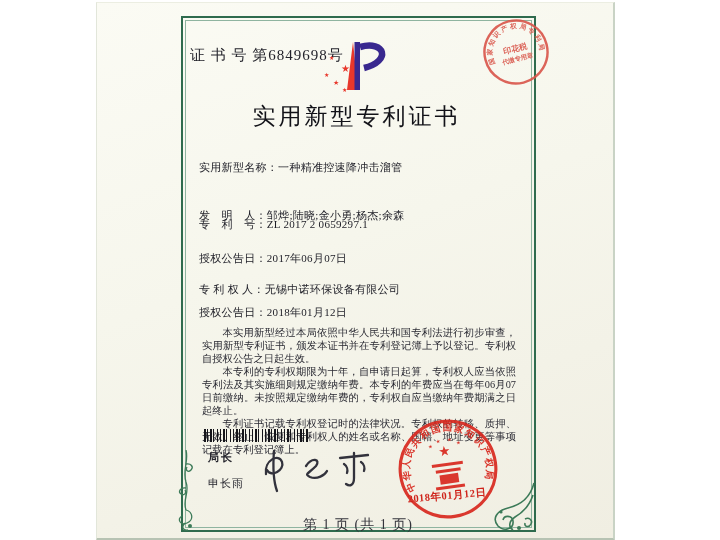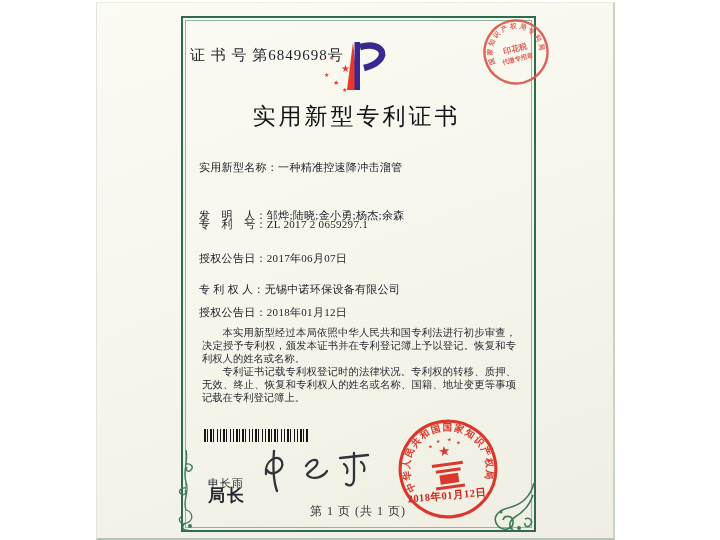--- a/index.html
+++ b/index.html
@@ -17,28 +17,28 @@
   .cert-number{left:190px;top:46px;font-size:15px;color:#23232b;letter-spacing:1px;white-space:nowrap;}
   .title{left:181px;top:101px;width:351px;text-align:center;font-size:23px;font-weight:normal;
          letter-spacing:3px;color:#121218;}
   .field{left:199px;width:330px;font-size:11px;color:#1d1d26;white-space:nowrap;letter-spacing:0.3px;}
   .f0{top:160px}.f1{top:208px}.f2{top:217px}.f3{top:251px}.f4{top:282px}.f5{top:305px}
   .paras{left:202px;top:327px;width:314px;}
   .paras p{margin:0;text-indent:2em;font-size:10.3px;line-height:1.26;text-align:justify;color:#2a2a33;}
   .barcode{left:204px;top:429px;width:104px;height:13px;
            background:repeating-linear-gradient(90deg,#15151a 0 1.6px,transparent 1.6px 3.1px,
                       #15151a 3.1px 4.1px,transparent 4.1px 6.4px);}
-  .signer-title{left:208px;top:484px;font-size:17px;font-weight:700;color:#26262e;letter-spacing:2px;}
+  .signer-title{left:208px;top:450px;font-size:11px;font-weight:700;color:#26262e;letter-spacing:2px;}
   .signer-name{left:208px;top:476px;font-size:11px;font-weight:400;color:#26262e;letter-spacing:1px;}
   .signature{left:258px;top:444px;width:118px;height:54px;}
   .seal{left:396px;top:417px;width:104px;height:104px;transform:rotate(-8deg);}
   .seal-date{left:399px;top:489px;width:96px;text-align:center;font-size:10.5px;font-weight:700;
              color:#cf241b;transform:rotate(-5deg);letter-spacing:0.5px;white-space:nowrap;}
   .stamp{left:481px;top:17px;width:70px;height:70px;transform:rotate(-14deg);opacity:0.9;}
-  .footer{left:293px;top:503px;width:130px;text-align:center;font-size:12px;color:#33333b;letter-spacing:1px;white-space:nowrap;}
+  .footer{left:293px;top:516px;width:130px;text-align:center;font-size:14px;color:#33333b;letter-spacing:1px;white-space:nowrap;}
   .orn-bl{left:175px;top:450px;width:22px;height:82px;}
   .orn-br{left:489px;top:481px;width:46px;height:52px;}
   .logo{left:322px;top:38px;width:82px;height:62px;}
   svg{display:block;}
 </style>
 </head>
 <body>
 
 <div class="abs paper"></div>
 <div class="abs frame"></div>
@@ -61,21 +61,22 @@
 <div class="abs title">实用新型专利证书</div>
 
 <div class="abs field f0"><span>实用新型名称：</span><span>一种精准控速降冲击溜管</span></div>
 <div class="abs field f1"><span>发　明　人：</span><span>邹烨;陆晓;金小勇;杨杰;余森</span></div>
 <div class="abs field f2"><span>专　利　号：</span><span>ZL 2017 2 0659297.1</span></div>
 <div class="abs field f3"><span>授权公告日：</span><span>2017年06月07日</span></div>
 <div class="abs field f4"><span>专 利 权 人：</span><span>无锡中诺环保设备有限公司</span></div>
 <div class="abs field f5"><span>授权公告日：</span><span>2018年01月12日</span></div>
 
 <div class="abs paras">
-  <p>本实用新型经过本局依照中华人民共和国专利法进行初步审查，决定授予专利权，颁发本证书并在专利登记簿上予以登记。恢复和专利权人的姓名或名称。</p>
+  <p>本实用新型经过本局依照中华人民共和国专利法进行初步审查，实用新型专利证书，颁发本证书并在专利登记簿上予以登记。专利权自授权公告之日起生效。</p>
+  <p>本专利的专利权期限为十年，自申请日起算，专利权人应当依照专利法及其实施细则规定缴纳年费。本专利的年费应当在每年06月07日前缴纳。未按照规定缴纳年费的，专利权自应当缴纳年费期满之日起终止。</p>
   <p>专利证书记载专利权登记时的法律状况。专利权的转移、质押、无效、终止、恢复和专利权人的姓名或名称、国籍、地址变更等事项记载在专利登记簿上。</p>
 </div>
 
 <div class="abs barcode"></div>
 
 <div class="abs signer-title">局长</div>
 <div class="abs signer-name">申长雨</div>
 
 <svg class="abs signature" viewBox="0 0 118 54">
   <g fill="none" stroke="#32323c" stroke-width="2.3" stroke-linecap="round">

